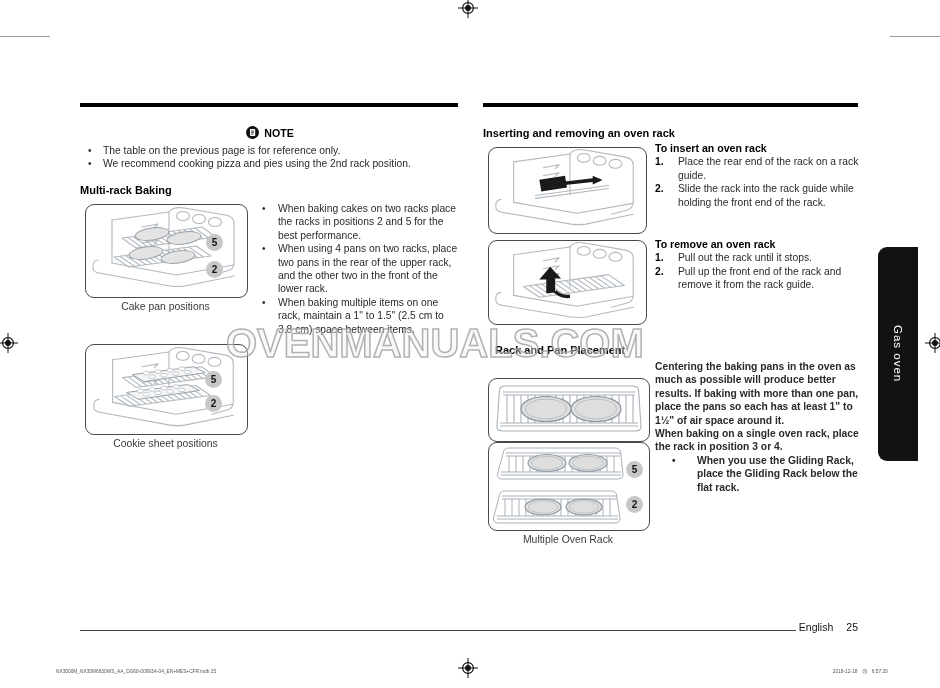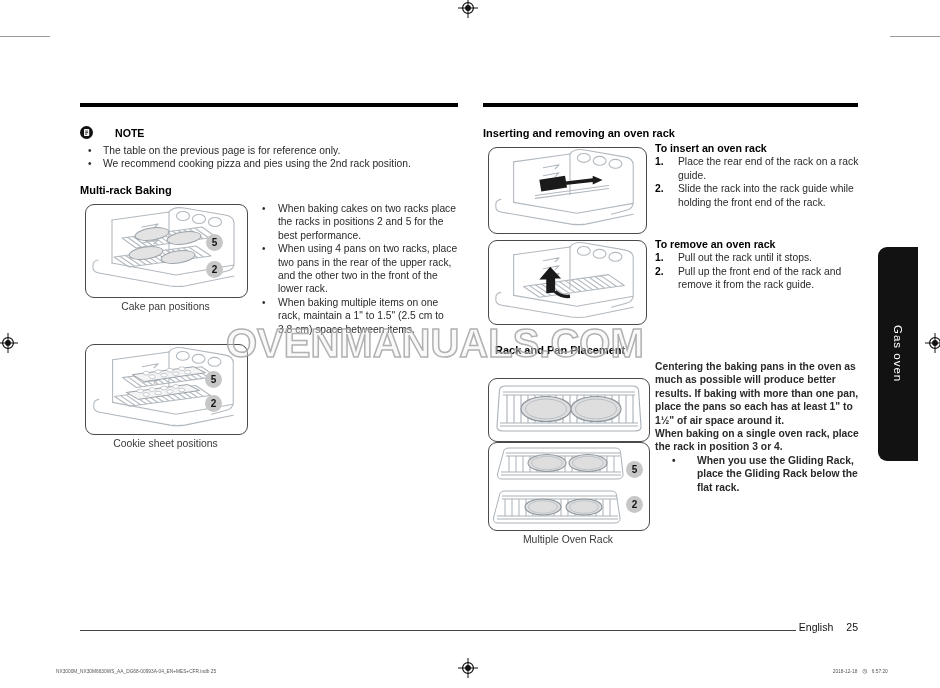--- a/index.html
+++ b/index.html
@@ -31,21 +31,21 @@
   }
   .side-tab{
     position:absolute;left:878px;top:247px;width:40px;height:214px;background:#121212;
     border-radius:9px 0 0 9px;display:flex;align-items:center;justify-content:center;
   }
   .side-tab span{writing-mode:vertical-rl;color:#fff;font-size:11.5px;letter-spacing:1px;}
   .footer-line{position:absolute;left:80px;top:630px;width:716px;height:1px;background:#444;}
   .footer-text{position:absolute;top:621px;right:82px;font-size:10.5px;color:#111;display:flex;gap:13px;padding-left:48px;}
   .print-tiny{position:absolute;top:669px;font-size:6px;color:#555;transform:scale(0.8);white-space:nowrap;}
   .crop{position:absolute;height:1px;background:#9a9a9a;}
-  .note-head{display:flex;align-items:center;gap:22px;}
+  .note-head{display:flex;align-items:center;gap:5px;justify-content:center;}
   .note-title{font-size:10.6px;font-weight:bold;color:#000;}
   svg{display:block;}
 </style>
 </head>
 <body>
 
 <div class="abs" style="left:458px;top:-2px;">
   <svg width="20" height="20" viewBox="0 0 20 20">
       <line x1="10" y1="0" x2="10" y2="20" stroke="#111" stroke-width="1"></line>
       <line x1="0" y1="10" x2="20" y2="10" stroke="#111" stroke-width="1"></line>

